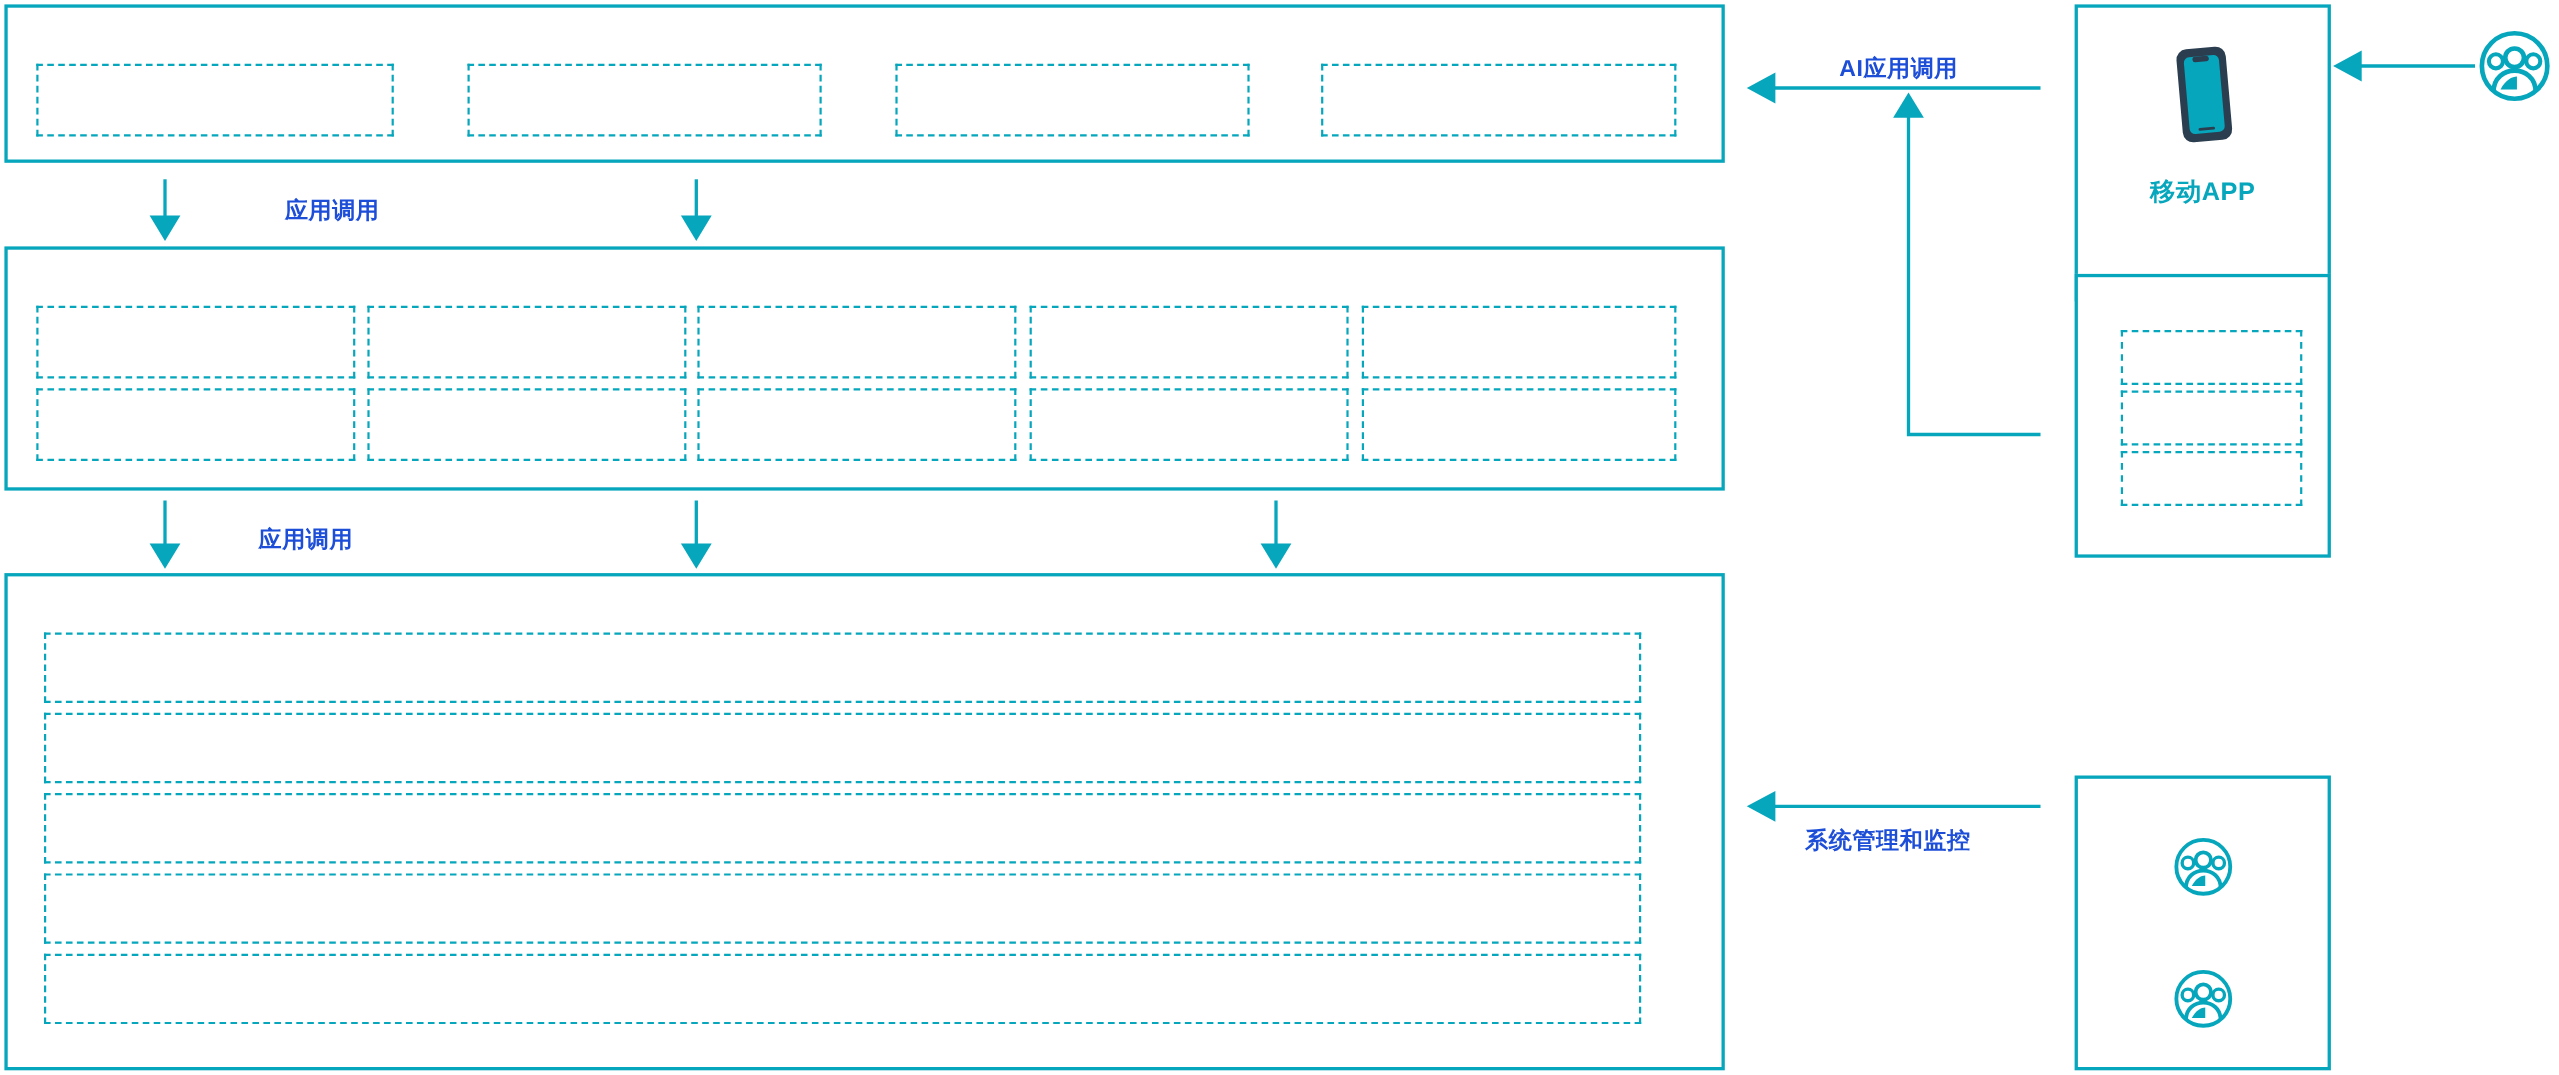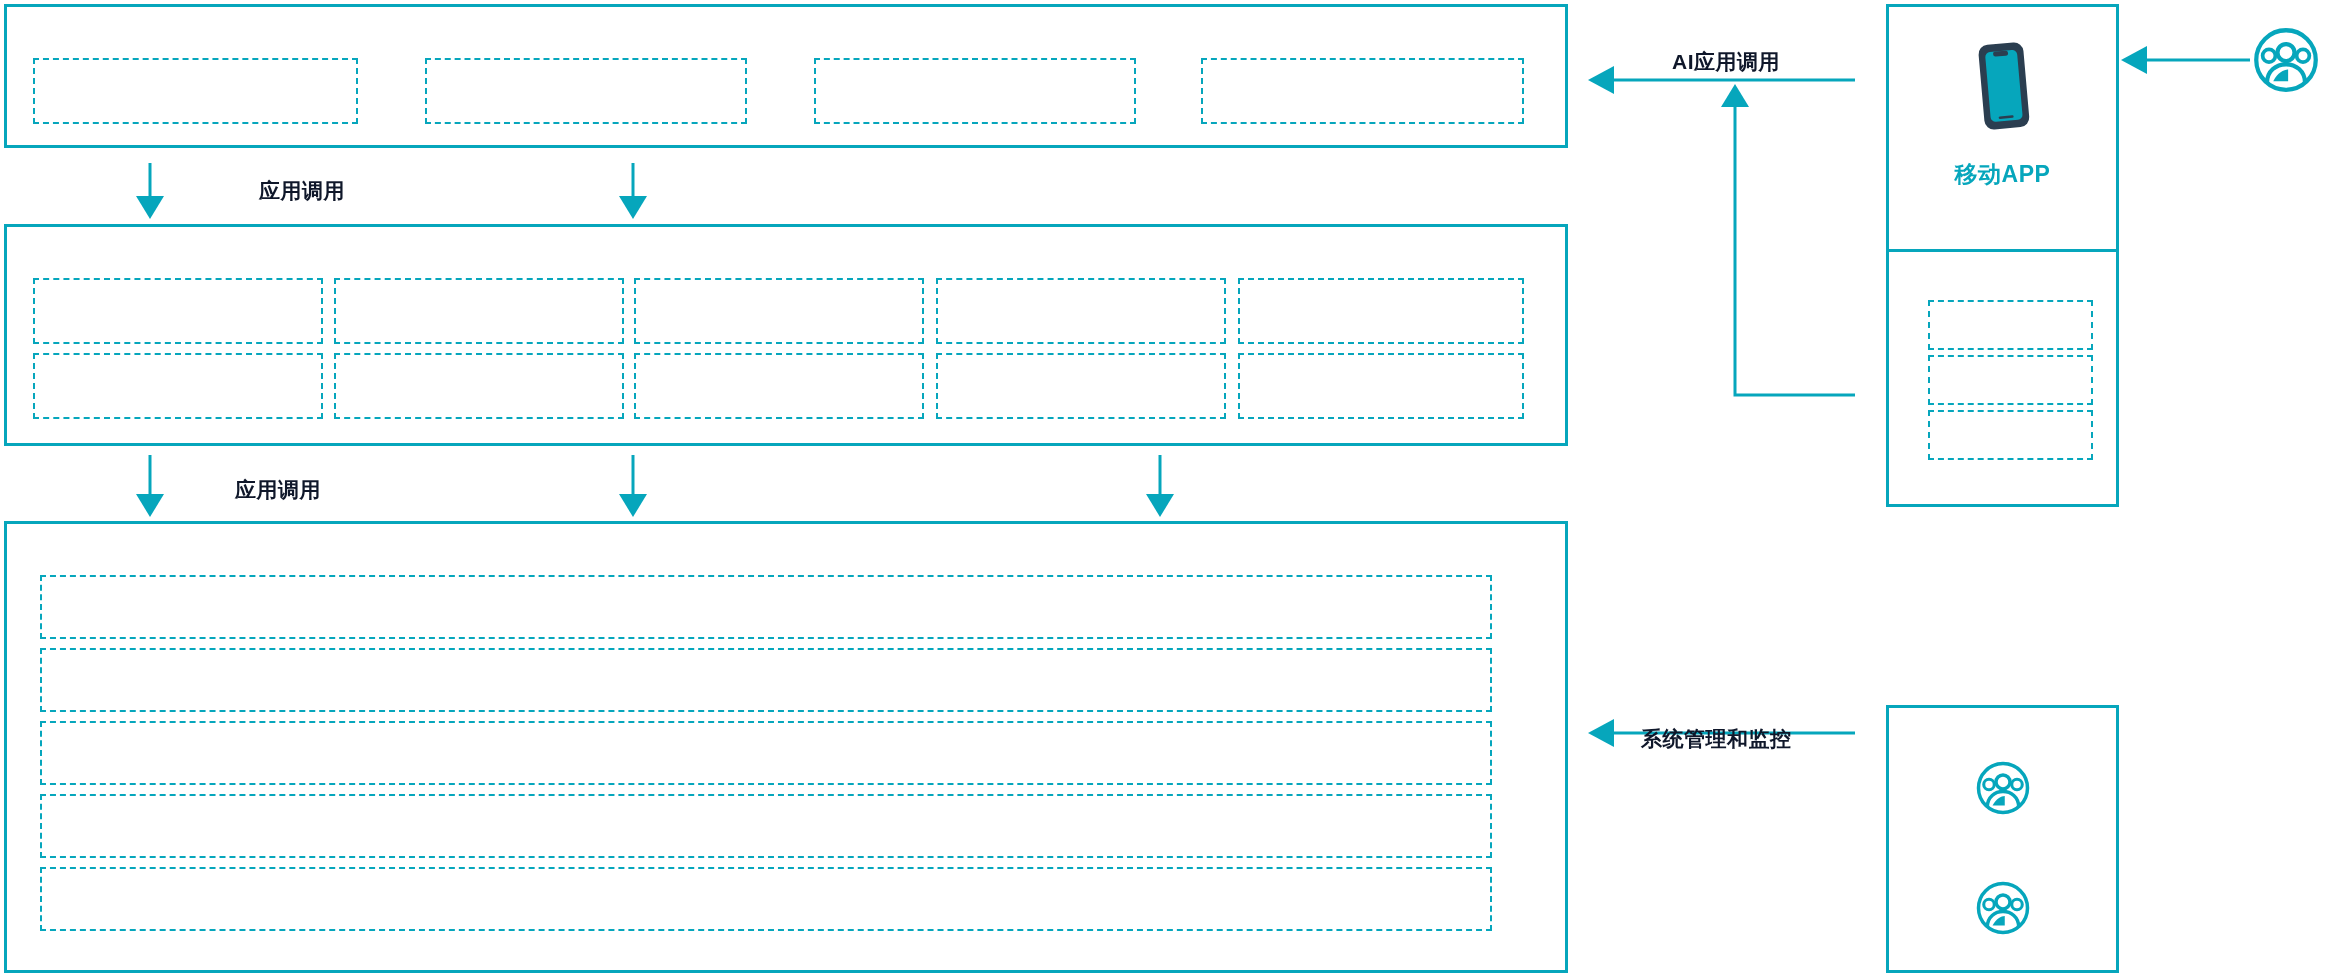--- a/index.html
+++ b/index.html
@@ -31,21 +31,21 @@
   .slot {
     position: absolute;
     box-sizing: border-box;
     border: 2px dashed #06A6BC;
     background: #ffffff;
   }
 
   
   .conn-label {
     position: absolute;
-    color: #0f172a;
+    color: #1d4ed8;
     font-size: 21px;
     font-weight: bold;
     white-space: nowrap;
     letter-spacing: 0.5px;
     font-family: "Liberation Sans", "DejaVu Sans", sans-serif;
   }
 
   
   .node-caption {
     position: absolute;
@@ -156,21 +156,21 @@
 
   <div class="panel" style="left:4px; top:521px; width:1564px; height:452px;">
   </div>
   <div class="slot" style="left:40px; top:575px; width:1452px; height:64px;"></div>
   <div class="slot" style="left:40px; top:648px; width:1452px; height:64px;"></div>
   <div class="slot" style="left:40px; top:721px; width:1452px; height:64px;"></div>
   <div class="slot" style="left:40px; top:794px; width:1452px; height:64px;"></div>
   <div class="slot" style="left:40px; top:867px; width:1452px; height:64px;"></div>
 
   <div class="conn-label" style="left:1672px; top:48px;">AI应用调用</div>
-  <div class="conn-label" style="left:1641px; top:725px;">系统管理和监控</div>
+  <div class="conn-label" style="left:1641px; top:750px;">系统管理和监控</div>
 
   <div class="panel" style="left:1886px; top:4px; width:233px; height:270px;">
     <div class="icon-wrap" style="left:50%; top:30px; transform:translateX(-50%); width:80px; height:100px;">
       <svg width="80" height="100" viewBox="0 0 80 100" xmlns="http://www.w3.org/2000/svg">
         <g transform="rotate(-5 40 50)">
           <rect x="20" y="8" width="42" height="82" rx="8" ry="8" fill="#2B3E50" stroke="#2B3E50" stroke-width="3"></rect>
           <rect x="25" y="14" width="32" height="70" rx="5" ry="5" fill="#06A6BC"></rect>
           <rect x="33" y="14" width="15" height="5" rx="2.5" ry="2.5" fill="#2B3E50"></rect>
           <rect x="33" y="79" width="15" height="2.5" rx="1.2" ry="1.2" fill="#2B3E50"></rect>
         </g>

